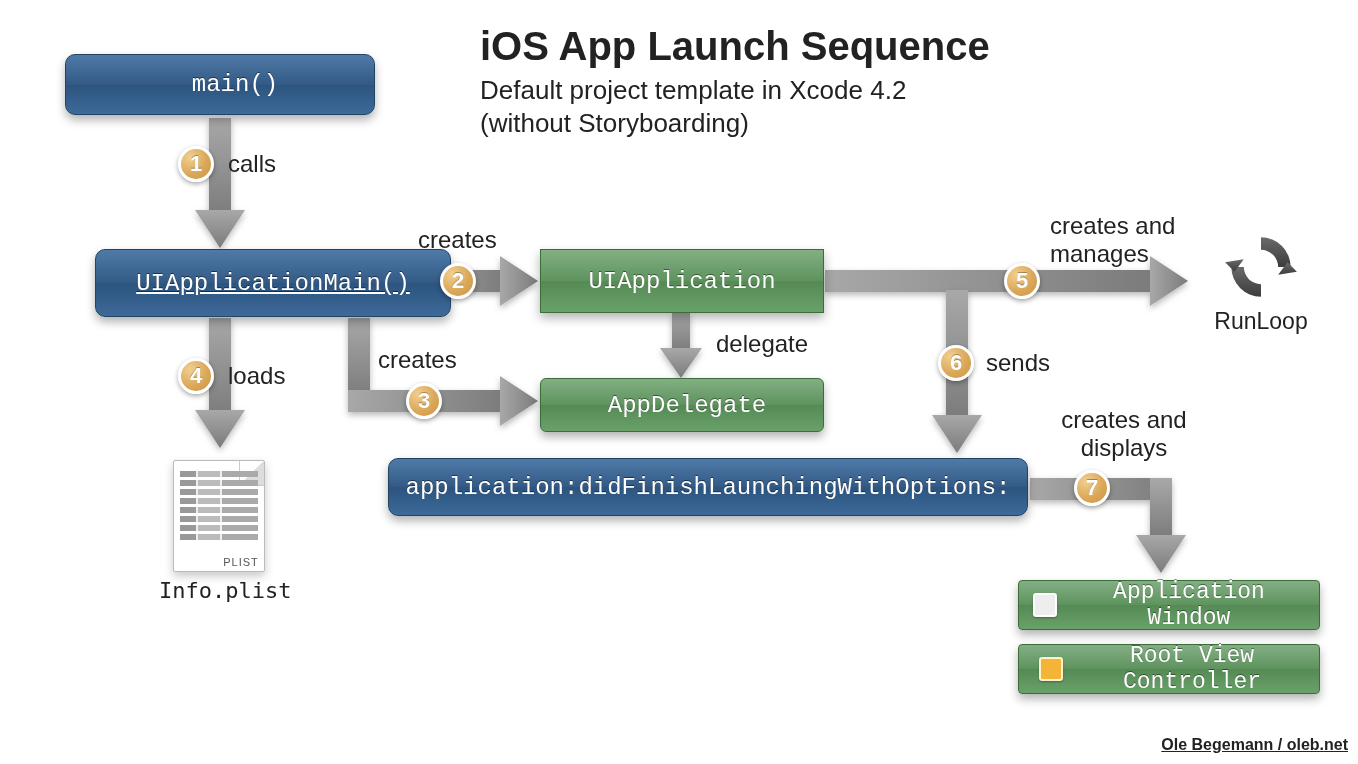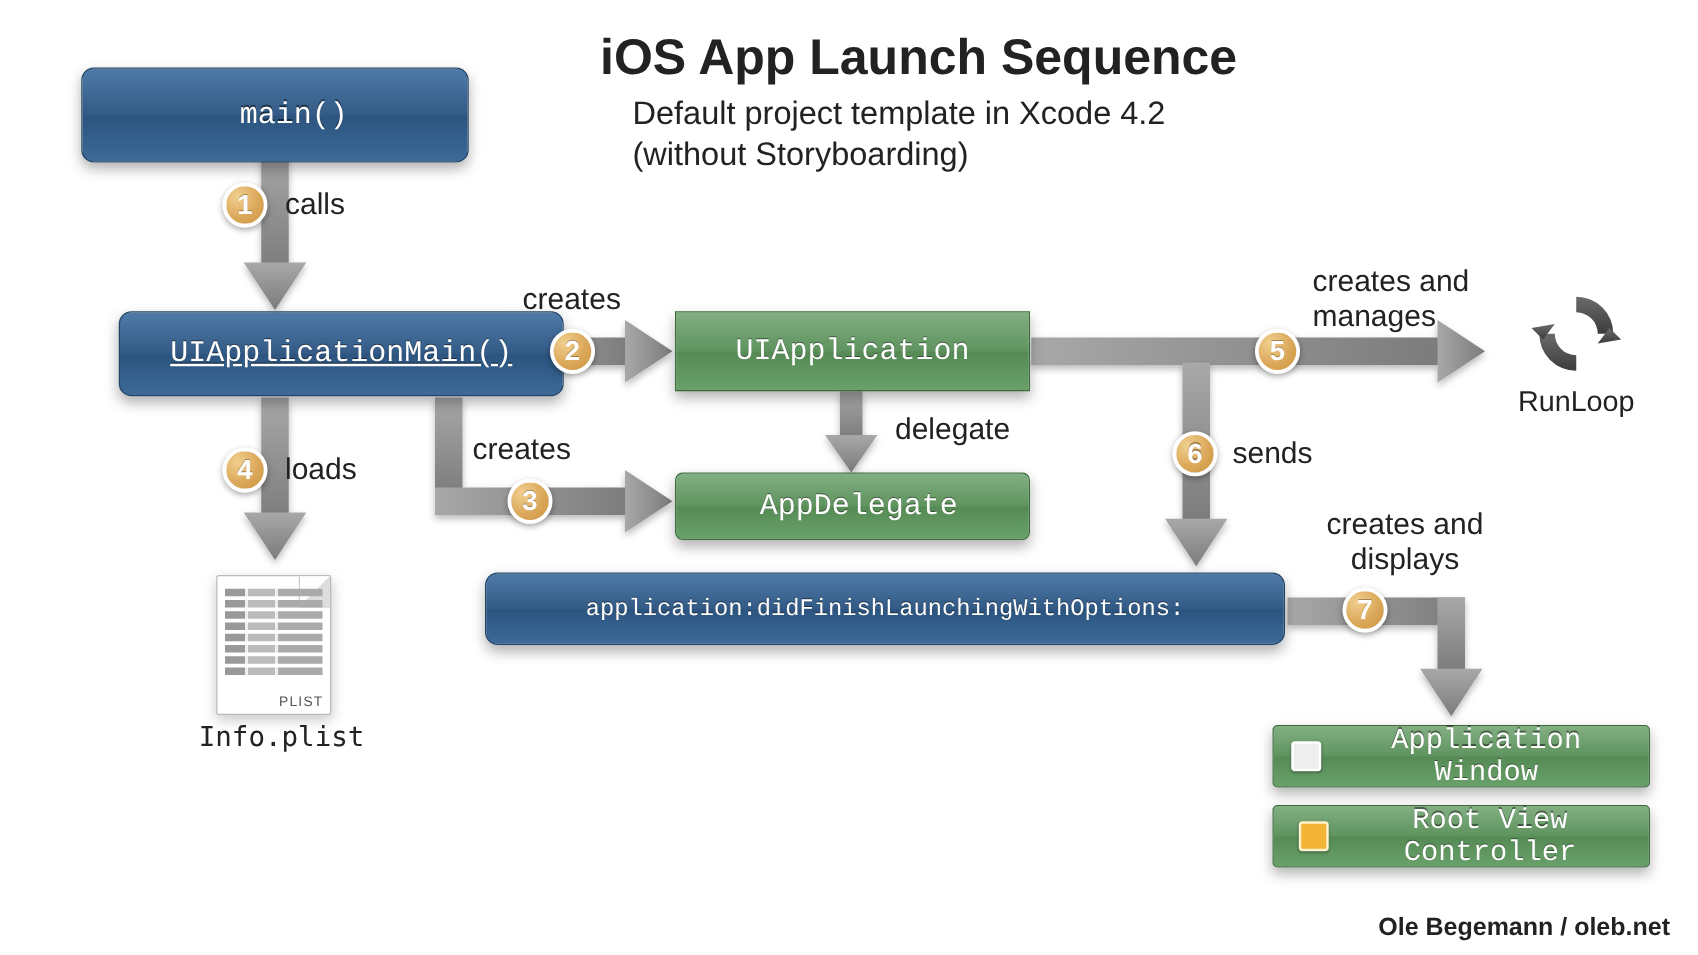--- a/index.html
+++ b/index.html
@@ -21,21 +21,20 @@
     left: 480px; top: 24px;
     font-size: 40px;
     font-weight: 800;
   }
   .subtitle {
     position: absolute;
     left: 480px; top: 74px;
     font-size: 26px;
     font-weight: 400;
     line-height: 1.25;
-    margin-left: 26px;
   }
   
   .box {
     position: absolute;
     display: flex;
     align-items: center;
     justify-content: center;
     border-radius: 10px;
     color: #fff;
     font-family: "Menlo", "Consolas", "Courier New", monospace;
@@ -90,24 +89,25 @@
   
   .alabel {
     position: absolute;
     font-size: 24px;
     color: #222;
   }
 
   
   .credit {
     position: absolute;
-    right: 22px;
+    right: 10px;
     bottom: 10px;
-    font-size: 20px;
+    font-size: 16px;
     font-weight: 600;
+    text-decoration: underline;
   }
 
   
   .plist-icon {
     position: absolute;
     left: 159px; top: 460px;
     width: 120px;
     text-align: center;
   }
   .plist-page {
@@ -236,37 +236,37 @@
       <polygon points="1136,535 1186,535 1161,573" fill="url(#ag)"></polygon>
     </g>
   </svg>
 
   <div class="title">iOS App Launch Sequence</div>
   <div class="subtitle">
     <span>Default project template in Xcode 4.2</span><br>
     <span>(without Storyboarding)</span>
   </div>
 
-  <div class="box box-blue" style="left:65px; top:54px; width:310px; height:76px;padding-left:44px;">
+  <div class="box box-blue" style="left:65px; top:54px; width:310px; height:61px;padding-left:44px;">
     <span>main()</span>
   </div>
 
   <div class="box box-blue" style="left:95px; top:249px; width:356px; height:68px;text-decoration:underline;">
     <span>UIApplicationMain()</span>
   </div>
 
   <div class="box box-green" style="left:540px; top:249px; width:284px; height:64px; border-radius:0;">
     <span>UIApplication</span>
   </div>
 
   <div class="box box-green" style="left:540px; top:378px; width:284px; height:54px; border-radius:6px;padding-left:24px;">
     <span>AppDelegate</span>
   </div>
 
-  <div class="box box-blue" style="left:388px; top:458px; width:640px; height:58px; font-size:19px;">
+  <div class="box box-blue" style="left:388px; top:458px; width:640px; height:58px; font-size:24px;">
     <span>application:didFinishLaunchingWithOptions:</span>
   </div>
 
   <div class="box box-green thin" style="left:1018px; top:580px; width:302px; height:50px;">
     <span class="left-sq sq-white"></span>
     <span>Application Window</span>
   </div>
 
   <div class="box box-green thin" style="left:1018px; top:644px; width:302px; height:50px;padding-left:20px;">
     <span class="left-sq sq-orange"></span>

